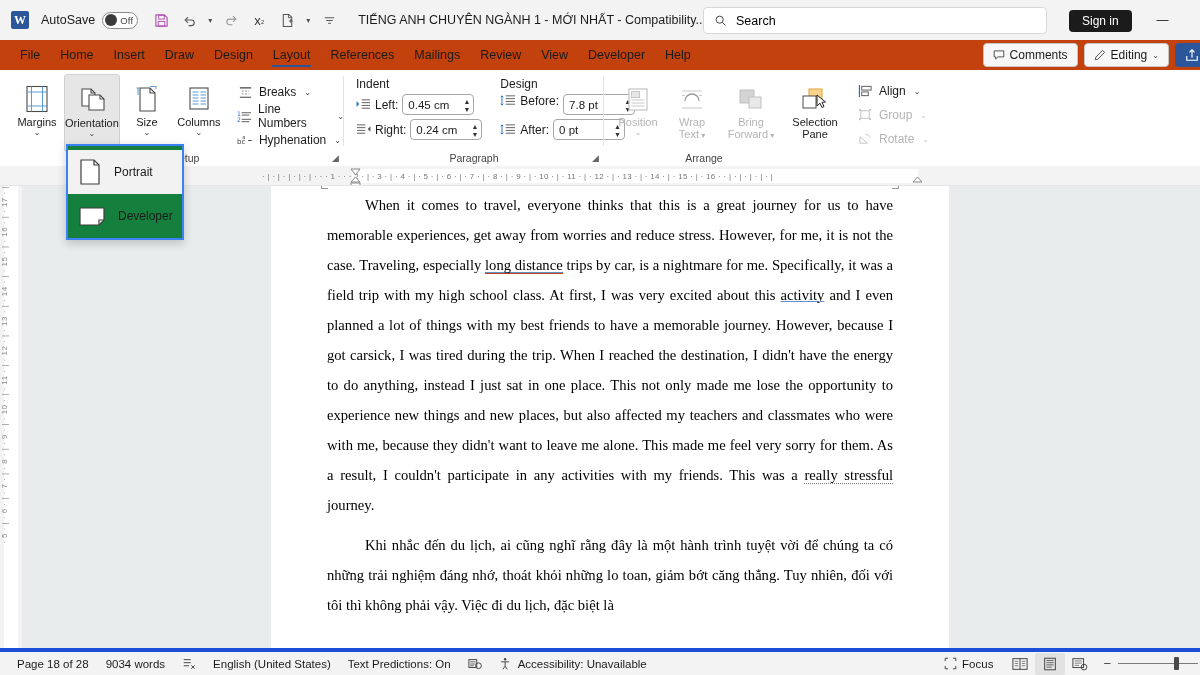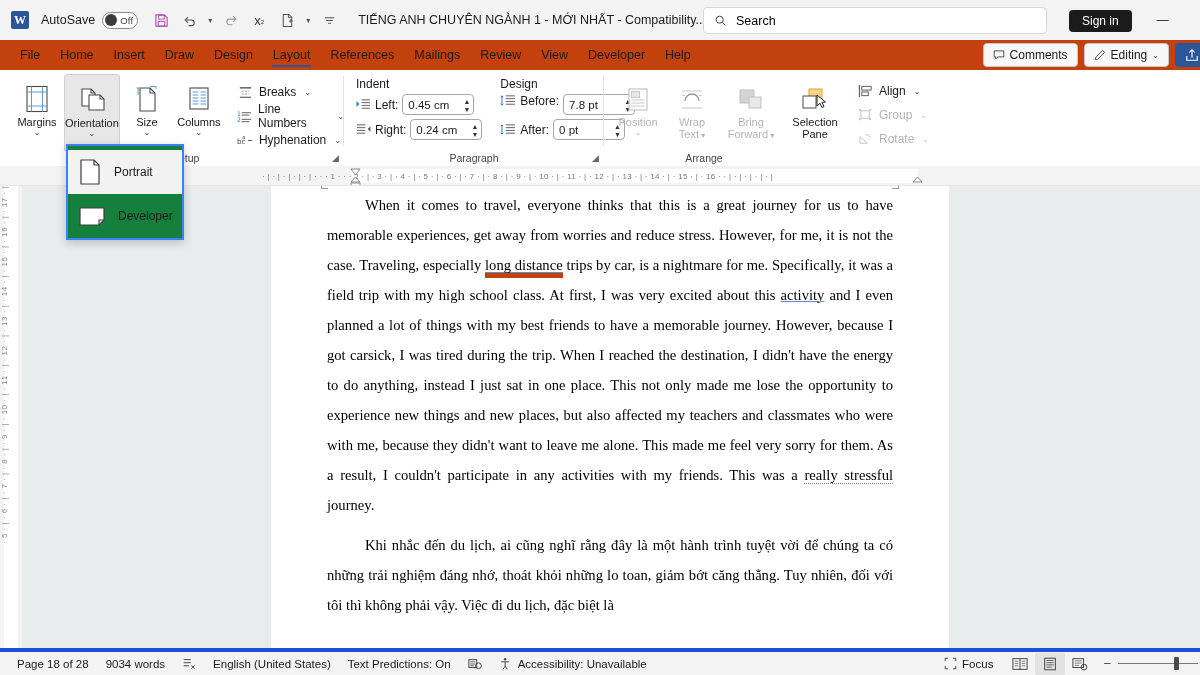--- a/index.html
+++ b/index.html
@@ -190,21 +190,21 @@
   .ptext {
     position: absolute; left: 56px; top: 4px; width: 566px;
     font-family: "Liberation Serif", serif;
     font-size: 14.6px; color: #000;
     text-align: justify; text-justify: inter-word;
     line-height: 30px;
   }
   .ptext p { text-indent: 38px; }
   .ptext p + p { margin-top: 10px; }
   .u-blue { text-decoration: underline; text-decoration-color: #5b8fd0; text-decoration-thickness: 1px; }
-  .u-dbl { border-bottom: 5px solid #c2410c; box-shadow: inset 0 -3px 0 -2px #5b8fd0; }
+  .u-dbl { border-bottom: 1px solid #c2410c; box-shadow: inset 0 -3px 0 -2px #5b8fd0; }
   .u-dot { border-bottom: 1px dotted #7a7a7a; }
   .mark { position: absolute; width: 7px; height: 7px; border: 1px solid #999; border-top: none; }
   .mark.l { left: 50px; top: -4px; border-right: none; }
   .mark.r { right: 50px; top: -4px; border-left: none; }
 
   
   .status {
     position: absolute; bottom: 0; left: 0; width: 1200px; height: 27px;
     background: #f3f3f3; border-top: 4px solid #1d4ed8;
     display: flex; align-items: center; font-size: 11.5px; color: #1b1b1b;

